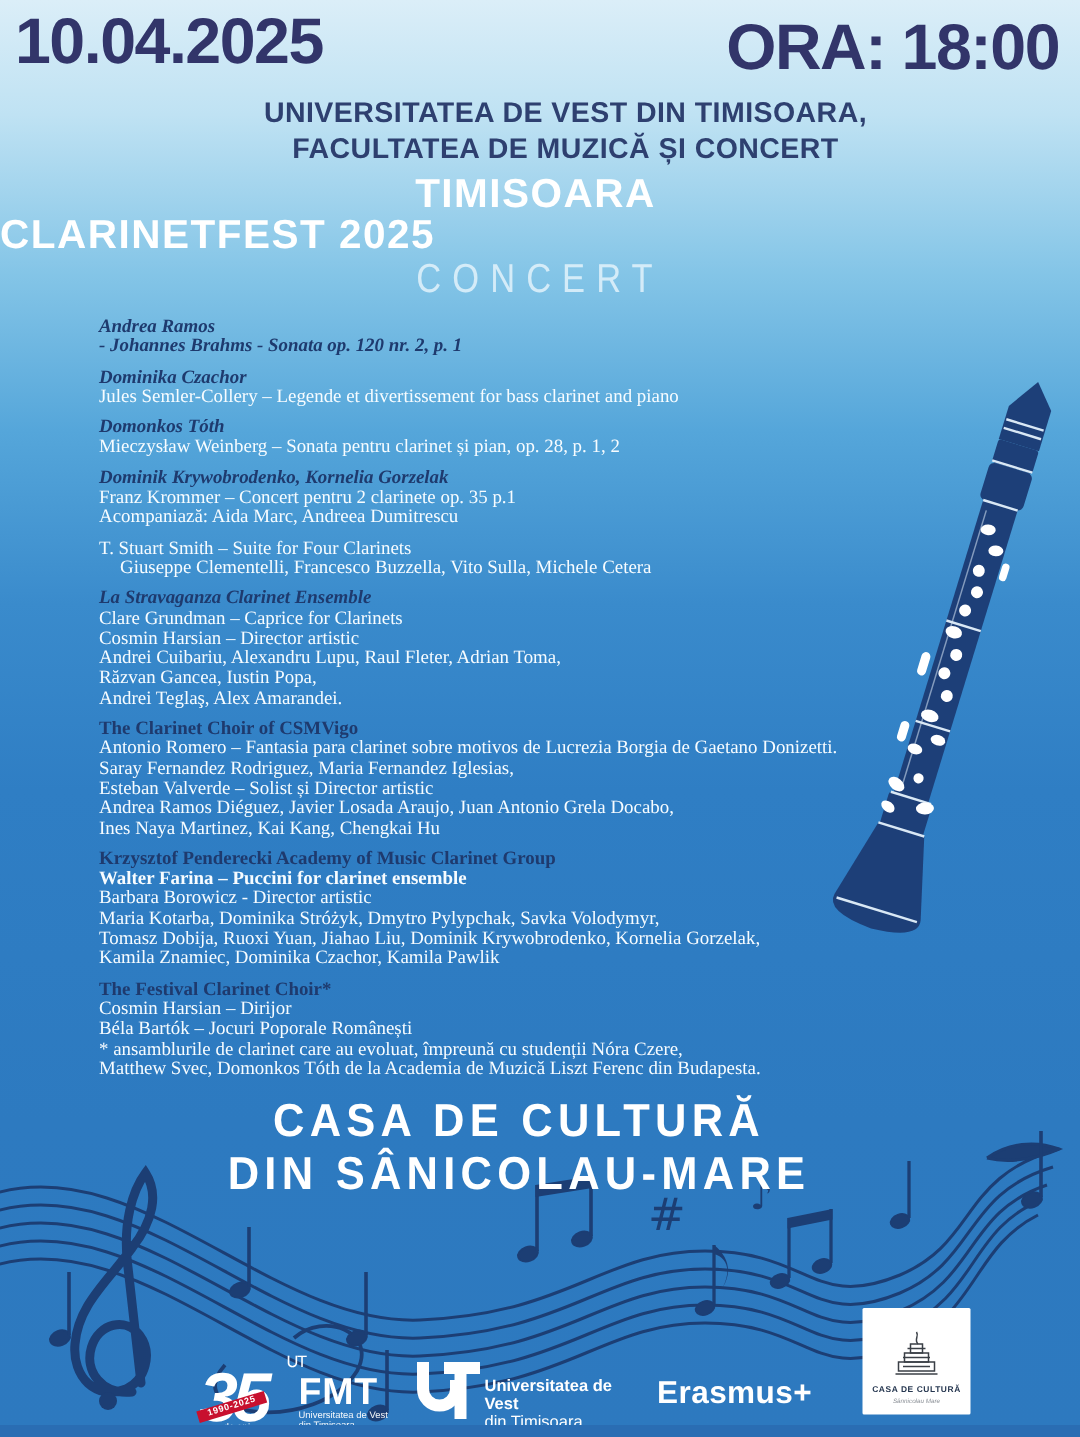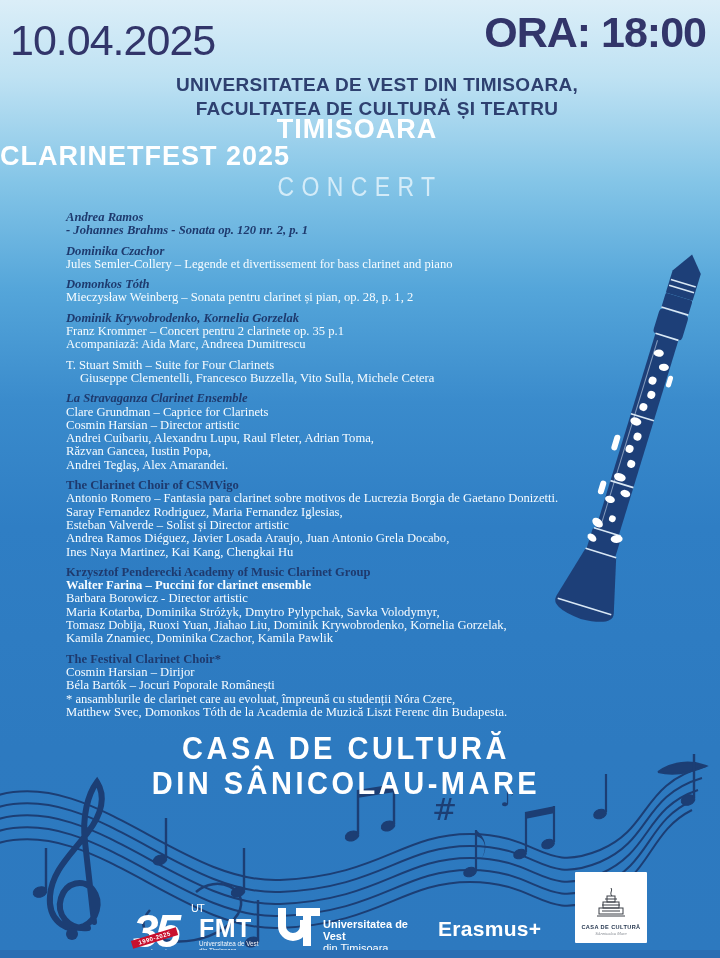--- a/index.html
+++ b/index.html
@@ -2,23 +2,23 @@
 <html><head>
 <meta charset="utf-8">
 <style>
   * { margin:0; padding:0; box-sizing:border-box; }
   body { background:#222; font-family:"Liberation Sans", sans-serif; }
   .poster{
     position:relative; width:720px; height:958px; overflow:hidden; margin:0 auto;
     background:linear-gradient(180deg,#dbeef8 0%,#bfe2f3 8%,#84c5e7 19%,#55a6da 30%,#3a8bcc 42%,#2f7ec4 55%,#2d7ac0 78%,#2d79bf 100%);
   }
   
-  .date{ position:absolute; left:10px; top:16px; font-size:43px; font-weight:400; letter-spacing:-1px; color:#32356a;}
+  .date{ position:absolute; left:10px; top:4px; font-size:43px; font-weight:700; letter-spacing:-1px; color:#32356a;}
   .time{ position:absolute; right:14px; top:8px; font-size:43px; font-weight:900; letter-spacing:-1px; color:#32356a;}
-  .uni{ position:absolute; top:73px; left:0; width:720px; text-align:center; color:#2e4070;
+  .uni{ position:absolute; top:64px; left:0; width:720px; text-align:center; color:#2e4070;
         font-size:19px; font-weight:600; letter-spacing:.3px; line-height:24px;padding-left:34px;}
   .title1{ position:absolute; top:108px; left:0; width:714px; text-align:center; color:#fff; font-size:27px; font-weight:900; letter-spacing:1px;margin-top:6px;}
   .title2{ position:absolute; top:141px; left:0; width:714px; text-align:left; color:#fff; font-size:27px; font-weight:900; letter-spacing:1px;}
   .subtitle{ position:absolute; top:172px; left:0; width:720px; text-align:center; color:#e9f6fd; opacity:.8;
              font-size:25px; font-weight:400; letter-spacing:8px; transform:scale(.92,1.08);}
   
   .program{ position:absolute; left:38px; top:211px; width:600px; font-family:"Liberation Serif", serif;
             font-size:12.6px; line-height:13.3px;margin-left:28px; }
   .section{ margin-bottom:7px; }
   .sec-header{ font-weight:bold; color:#1e3a6e; }
@@ -57,21 +57,21 @@
 </style>
 </head>
 <body>
 
 <div class="poster">
 
   <div class="date">10.04.2025</div>
   <div class="time">ORA: 18:00</div>
   <div class="uni">
     <div>UNIVERSITATEA DE VEST DIN TIMISOARA,</div>
-    <div>FACULTATEA DE CULTURĂ ȘI TEATRU</div>
+    <div>FACULTATEA DE MUZICĂ ȘI CONCERT</div>
   </div>
   <div class="title1">TIMISOARA</div>
   <div class="title2">CLARINETFEST 2025</div>
   <div class="subtitle">CONCERT</div>
 
   <svg class="clarinet" viewBox="0 0 182 398">
     <g transform="rotate(17 150 20)">
       <g fill="#1d3f78">
         <path d="M150 6 L164 22 L164 50 L136 50 L136 27 Z"></path>
         <rect x="136" y="50" width="28" height="16" rx="2"></rect>

